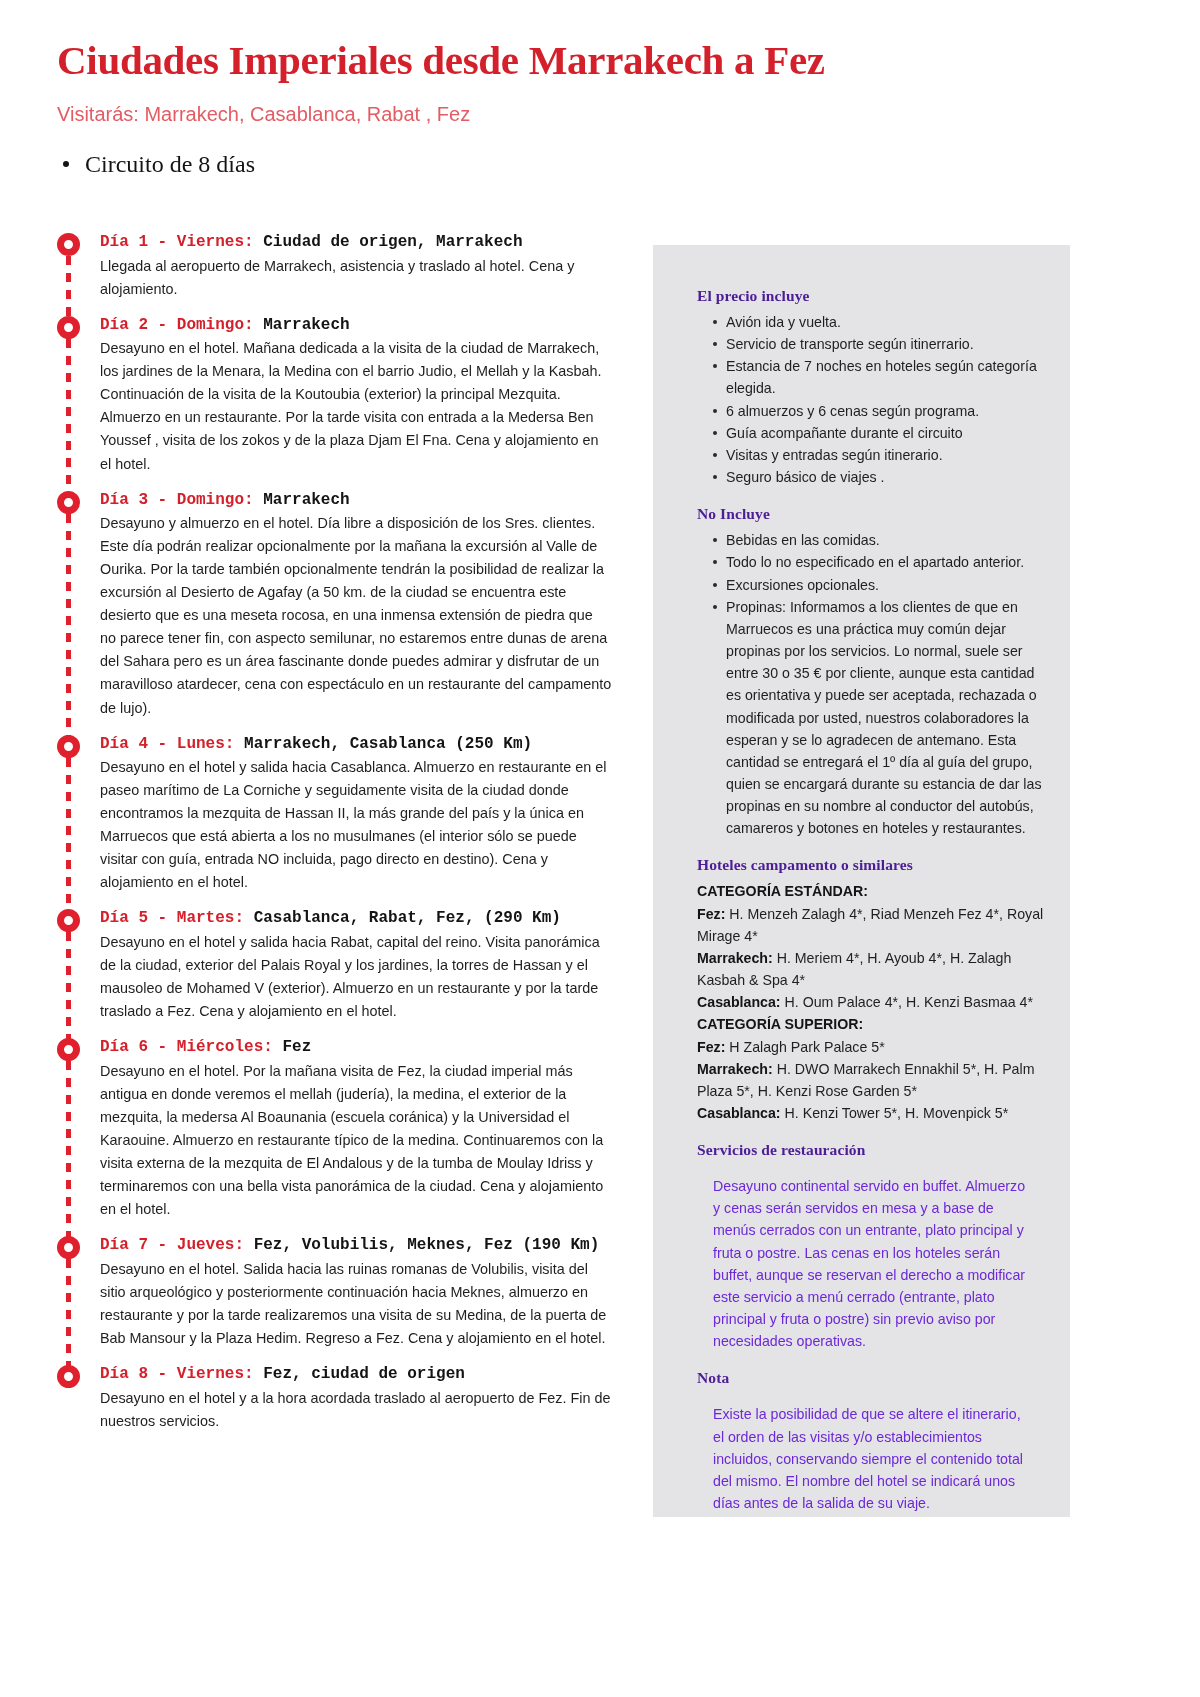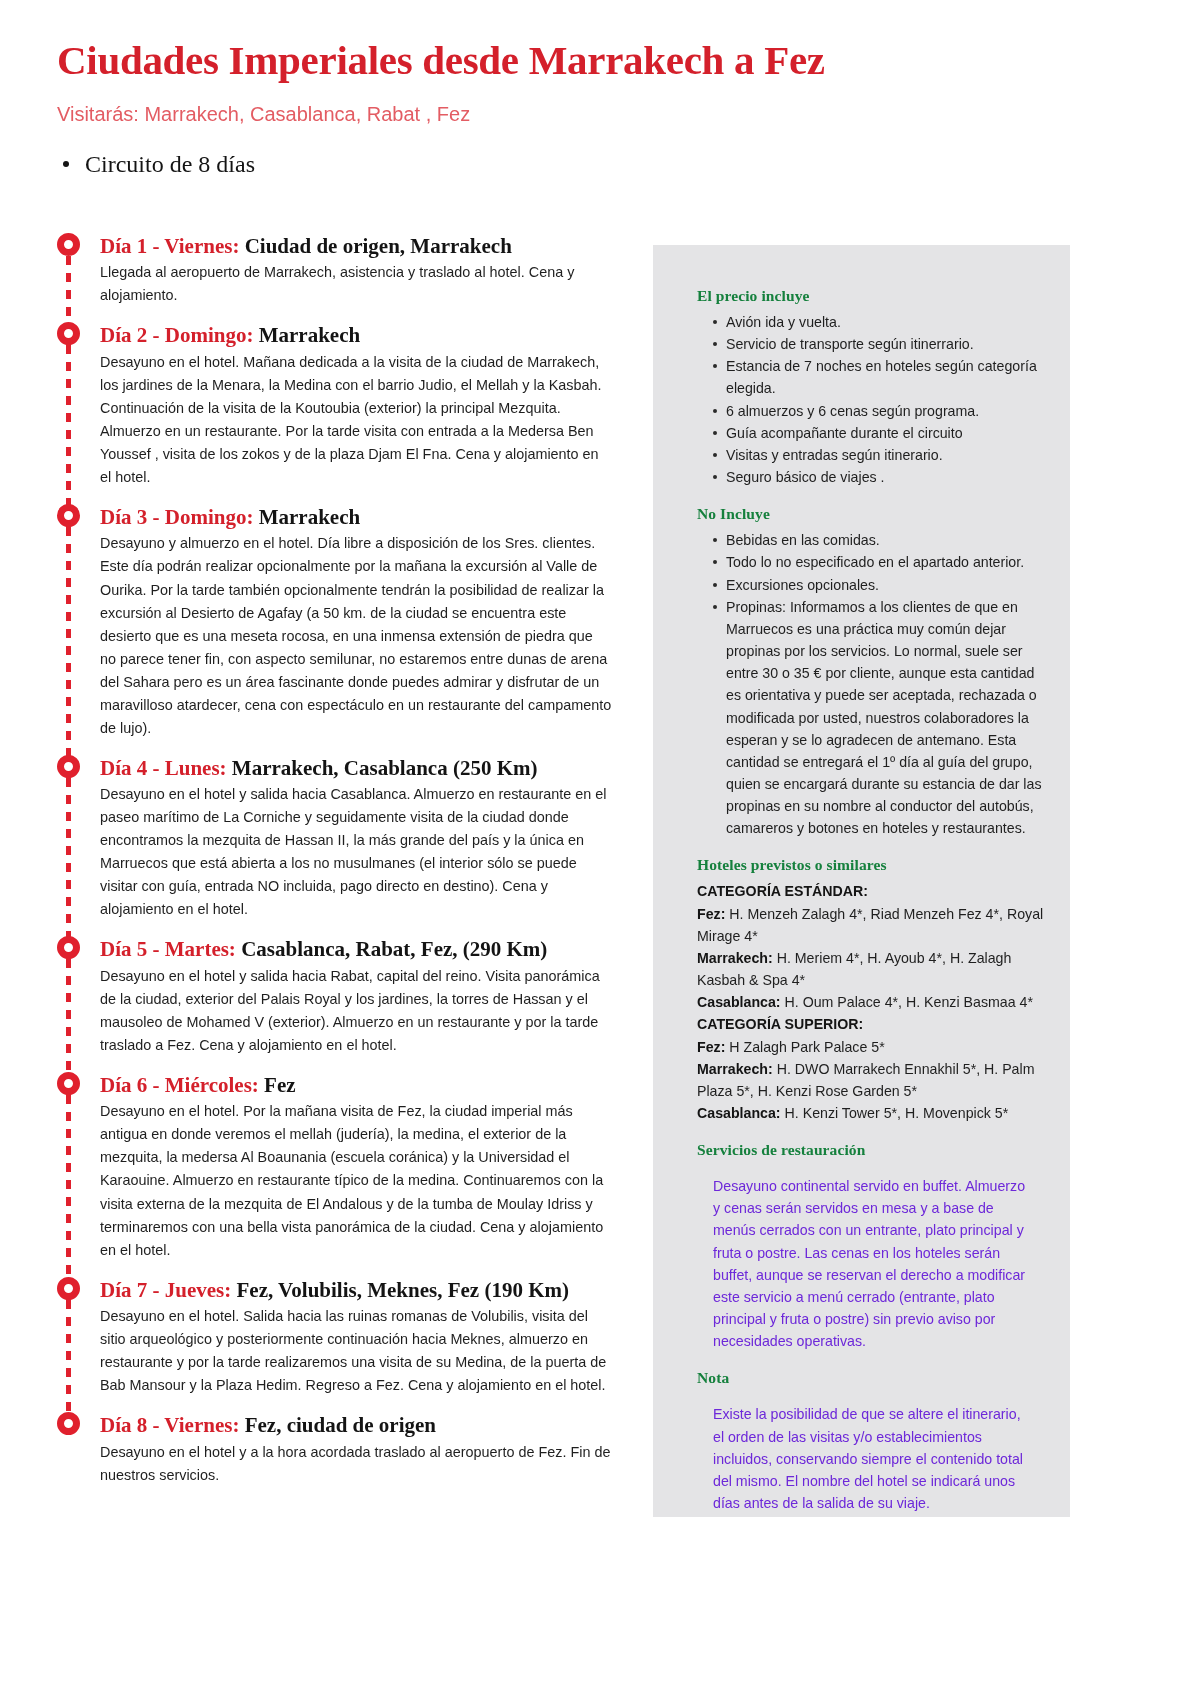--- a/index.html
+++ b/index.html
@@ -114,22 +114,22 @@
     top: 24px;
     bottom: -6px;
     width: 5px;
     background-image: linear-gradient(to bottom, #e0202d 0 9px, rgba(255,255,255,0) 9px 17px);
     background-size: 5px 17px;
     background-repeat: repeat-y;
     z-index: 1;
   }
   .day-item:last-child .day-connector { display: none; }
   .day-title {
-    font-family: Liberation Serif, serif;
-    font-size: 21px;
+    font-family: Liberation Mono, monospace;
+    font-size: 16px;
     line-height: 1.35;
     margin: 0 0 1px 0;
     font-weight: bold;
   }
   .day-label {
     color: #d4202b;
     font-weight: bold;
   }
   .day-dest {
     color: #141414;
@@ -156,21 +156,21 @@
   .side-inner {
     position: absolute;
     left: 44px;
     top: 42px;
     width: 350px;
   }
   .side-heading {
     font-family: "Liberation Serif", serif;
     font-weight: bold;
     font-size: 15.5px;
-    color: #15803d;
+    color: #4c1d95;
     margin: 0 0 6px 0;
     letter-spacing: 0.1px;
   }
   .side-heading.spaced { margin-top: 17px; }
   .side-list {
     margin: 0 0 0 0;
     padding: 0 0 0 16px;
     list-style: none;
     font-family: "Liberation Sans", sans-serif;
     font-size: 14.2px;
@@ -297,21 +297,21 @@
       </ul>
 
     <h3 class="side-heading spaced">No Incluye</h3>
     <ul class="side-list" id="excludes-list">
         <li>Bebidas en las comidas.</li>
         <li>Todo lo no especificado en el apartado anterior.</li>
         <li>Excursiones opcionales.</li>
         <li>Propinas: Informamos a los clientes de que en Marruecos es una práctica muy común dejar propinas por los servicios.  Lo normal, suele ser entre 30 o 35 € por cliente, aunque esta cantidad es orientativa y puede ser aceptada, rechazada o modificada por usted, nuestros colaboradores la esperan y se lo agradecen de antemano. Esta cantidad se entregará el 1º día al guía del grupo, quien se encargará durante su estancia de dar las propinas en su nombre al conductor del autobús, camareros y botones en hoteles y restaurantes.</li>
       </ul>
 
-    <h3 class="side-heading spaced">Hoteles previstos o similares</h3>
+    <h3 class="side-heading spaced">Hoteles campamento o similares</h3>
     <div id="hotels-block">
         <p class="cat-title">CATEGORÍA ESTÁNDAR:</p>
         <p class="hotel-row"><span class="hotel-city">Fez:</span> <span>H. Menzeh Zalagh 4*, Riad Menzeh Fez 4*, Royal Mirage 4*</span></p>
         <p class="hotel-row"><span class="hotel-city">Marrakech:</span> <span>H. Meriem 4*, H. Ayoub 4*, H. Zalagh Kasbah &amp; Spa 4*</span></p>
         <p class="hotel-row"><span class="hotel-city">Casablanca:</span> <span>H. Oum Palace 4*, H. Kenzi Basmaa 4*</span></p>
         <p class="cat-title">CATEGORÍA SUPERIOR:</p>
         <p class="hotel-row"><span class="hotel-city">Fez:</span> <span>H Zalagh Park Palace 5*</span></p>
         <p class="hotel-row"><span class="hotel-city">Marrakech:</span> <span>H. DWO Marrakech Ennakhil 5*, H. Palm Plaza 5*, H. Kenzi Rose Garden 5*</span></p>
         <p class="hotel-row"><span class="hotel-city">Casablanca:</span> <span>H. Kenzi Tower 5*, H. Movenpick 5*</span></p>
       </div>

